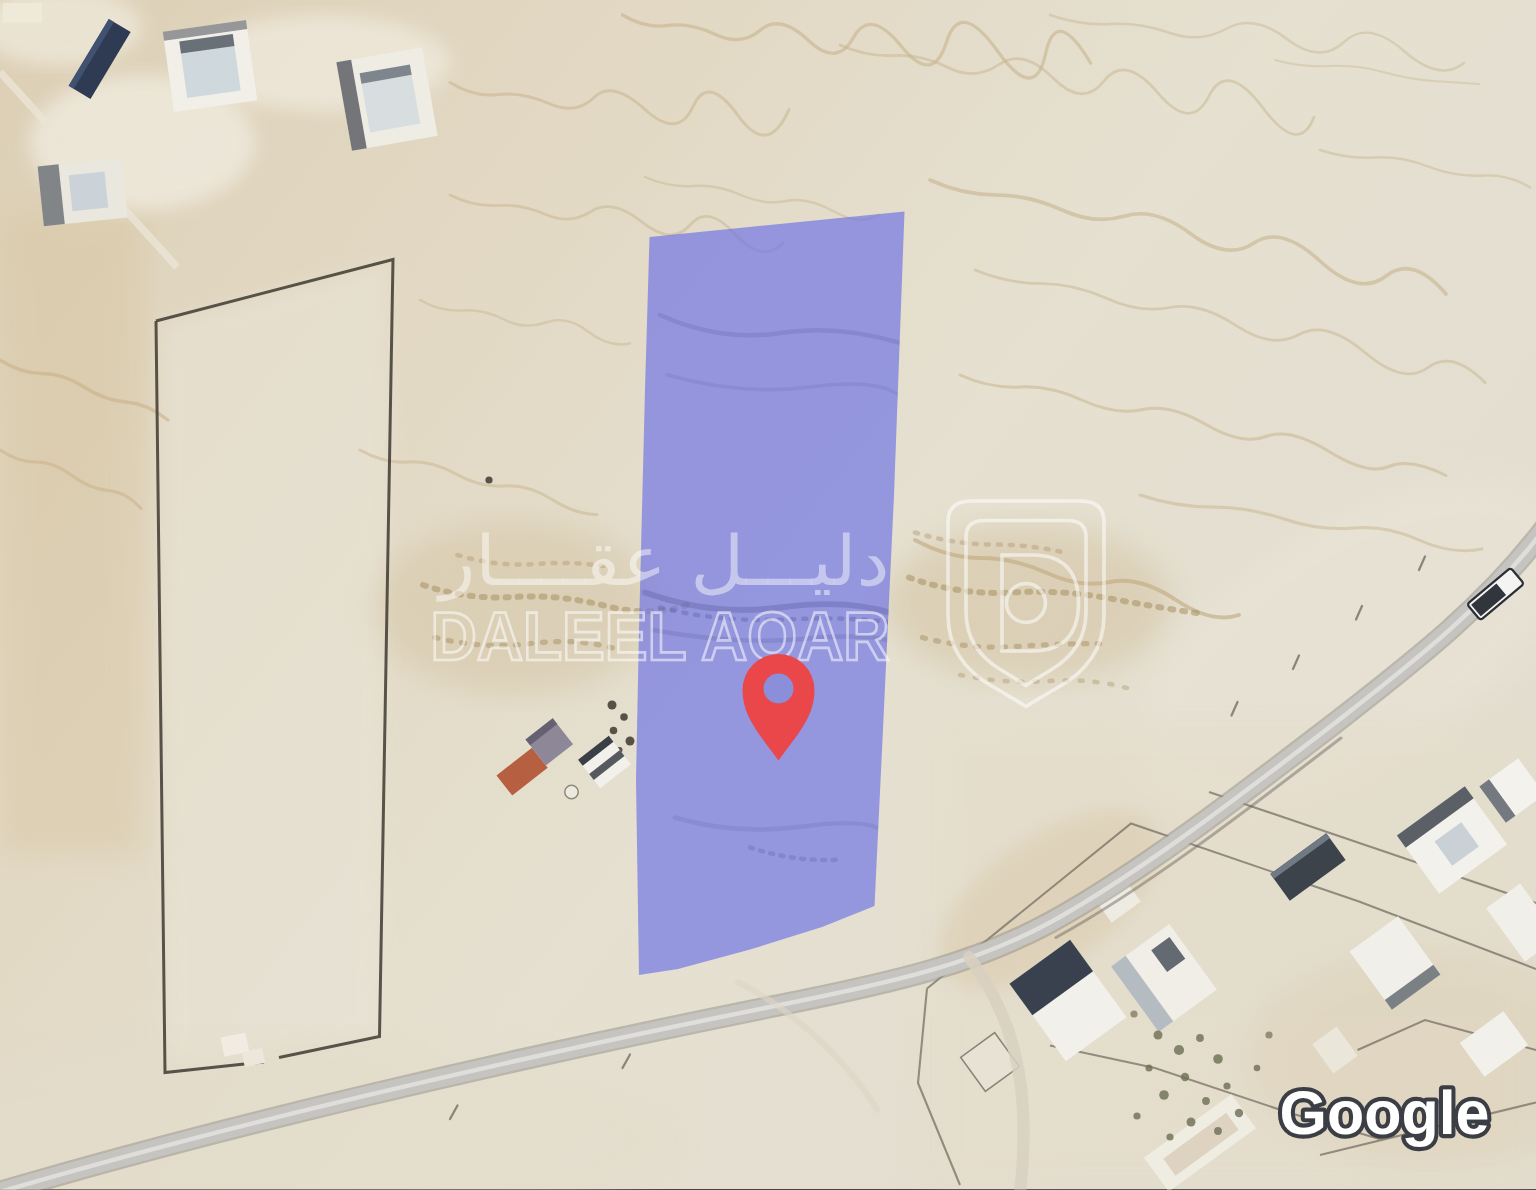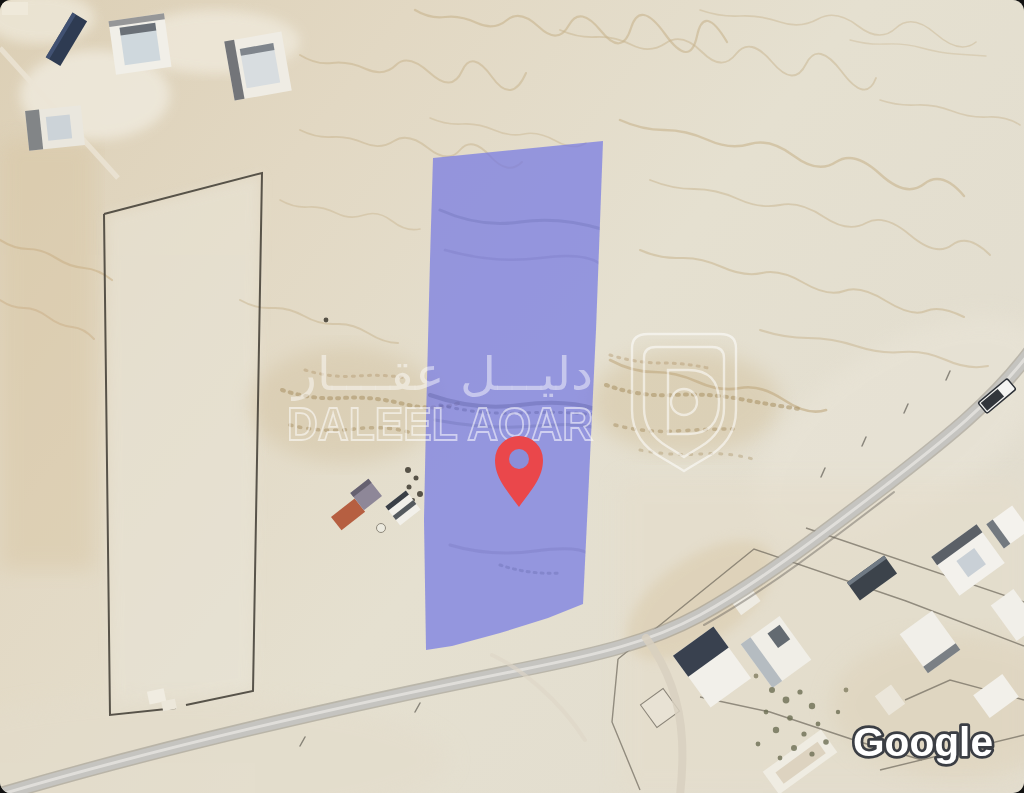--- a/index.html
+++ b/index.html
@@ -1,17 +1,17 @@
 <!DOCTYPE html>
 <html><head>
 <meta charset="utf-8">
 <style>
   html,body{margin:0;padding:0;background:#111;}
   .stage{position:relative;width:1024px;height:793px;overflow:hidden;
-         font-family:"Liberation Sans","DejaVu Sans",sans-serif;border-radius:11px;}
+         font-family:"Liberation Sans","DejaVu Sans",sans-serif;}
   .stage svg{position:absolute;left:0;top:0;display:block;}
   text{user-select:none;}
 </style>
 </head>
 <body>
 
 <div class="stage">
 <svg width="1024" height="793" viewBox="0 0 1024 793" xmlns="http://www.w3.org/2000/svg">
   <defs>
     <linearGradient id="sand" x1="0" y1="0" x2="1" y2="0.6">

